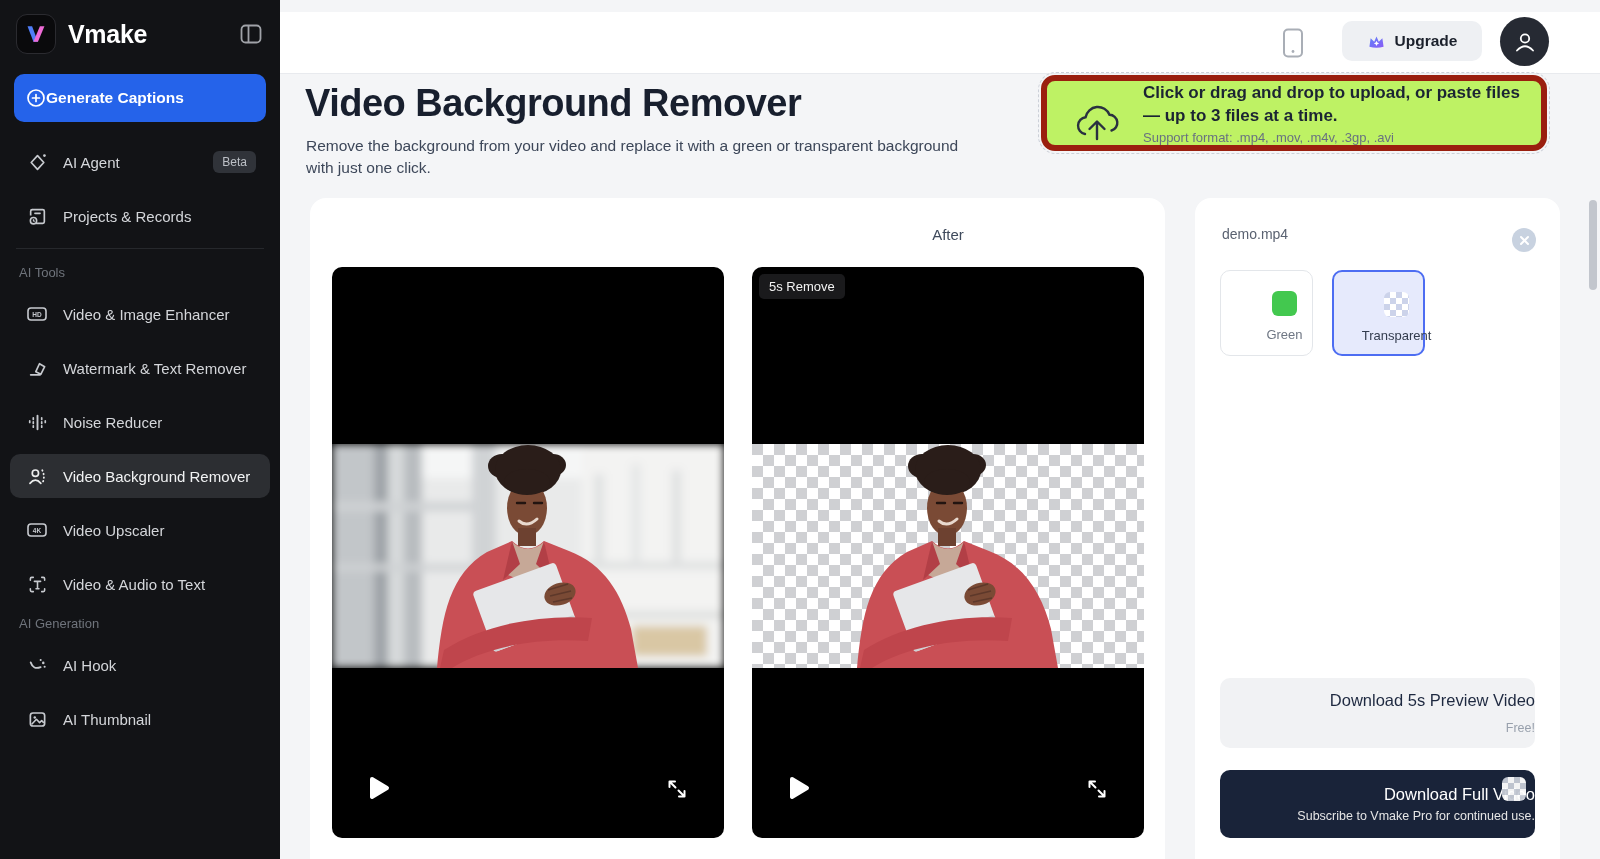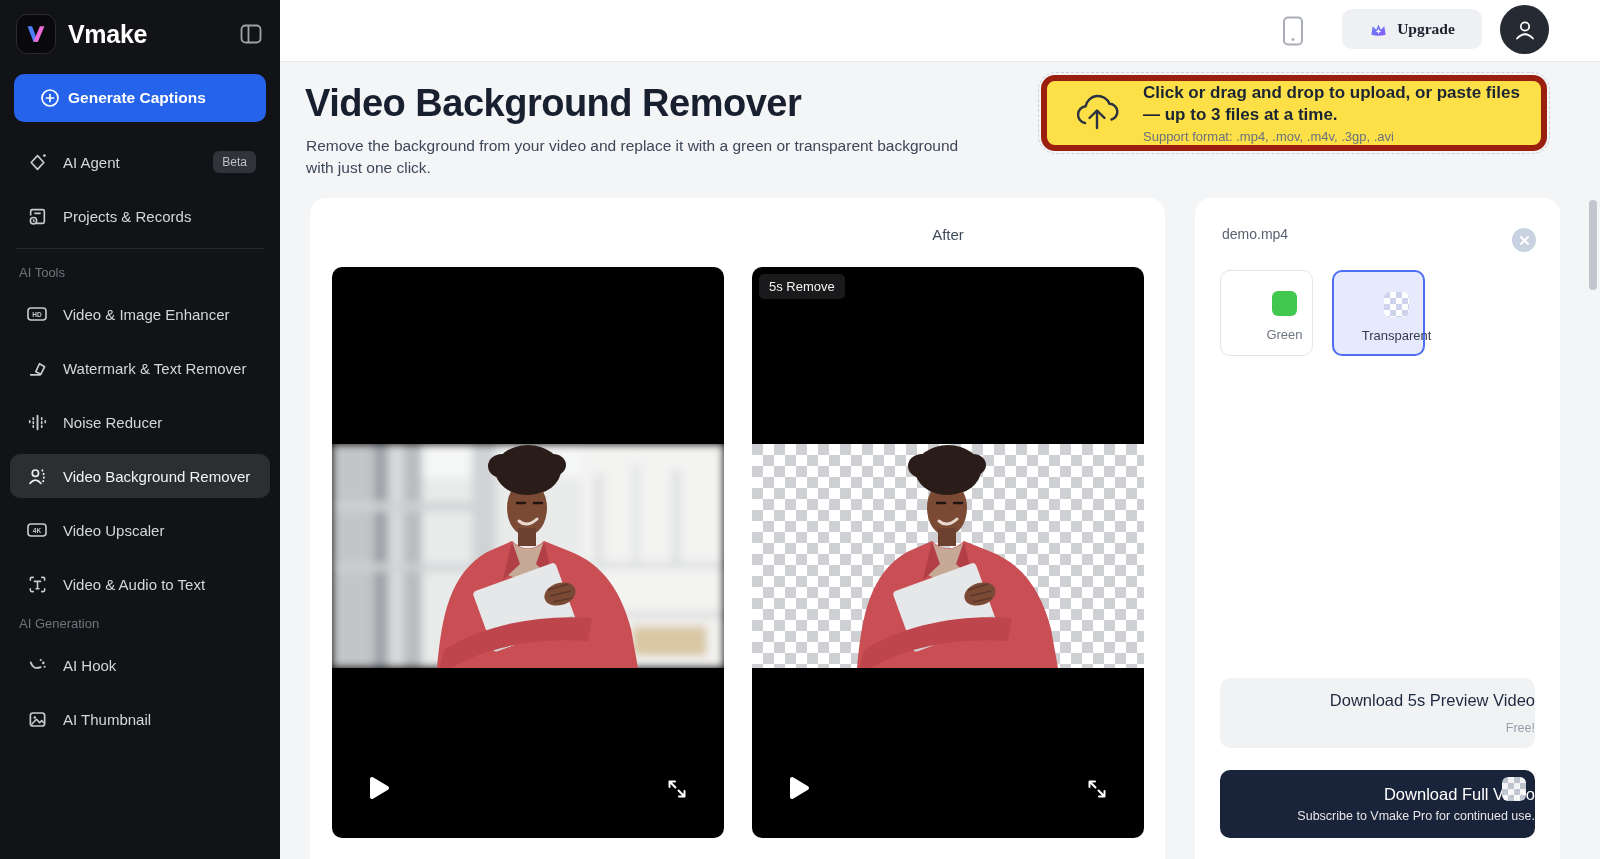--- a/index.html
+++ b/index.html
@@ -1,56 +1,56 @@
 <!DOCTYPE html>
 <html><head>
 <meta charset="utf-8">
 <style>
   html,body{margin:0;padding:0;background:#e9eaee;}
   *{box-sizing:border-box;}
   #stage{position:relative;width:1600px;height:859px;overflow:hidden;
          background:#f4f5f7;font-family:"Liberation Sans",sans-serif;-webkit-font-smoothing:antialiased;}
 
   
-  .topbar{position:absolute;left:280px;top:0;right:0;height:62px;background:#fff;border-bottom:1px solid #e8eaee;font-family:Liberation Serif, serif;}
+  .topbar{position:absolute;left:280px;top:12px;right:0;height:62px;background:#fff;border-bottom:1px solid #e8eaee;}
   .phone-ic{position:absolute;left:1002px;top:16px;width:22px;height:30px;}
   .upgrade-btn{position:absolute;left:1062px;top:9px;width:140px;height:40px;border-radius:10px;background:#eef0f3;
                display:flex;align-items:center;justify-content:center;gap:9px;cursor:pointer;}
   .upgrade-btn span{font-size:15.5px;font-weight:700;color:#1b202b;}
   .avatar{position:absolute;left:1220px;top:5px;width:49px;height:49px;border-radius:50%;background:#262a33;
           display:flex;align-items:center;justify-content:center;}
 
   
   .sidebar{position:absolute;left:0;top:0;bottom:0;width:280px;background:#121316;color:#d4d6da;}
   .logo-row{display:flex;align-items:center;gap:12px;padding:12px 18px 0 16px;height:56px;}
   .logo-mark{width:40px;height:40px;border-radius:11px;background:#0a0a0c;border:1px solid #2b2b30;
              display:flex;align-items:center;justify-content:center;}
   .logo-text{font-size:25px;font-weight:700;color:#fff;letter-spacing:-.3px;flex:1;}
   .collapse-ic{width:22px;height:20px;opacity:.85;cursor:pointer;}
   .cta{margin:18px 14px 0;height:48px;border-radius:10px;background:#2563ea;display:flex;align-items:center;
-       gap:8px;padding-left:26px;cursor:pointer;}
+       gap:0;padding-left:12px;cursor:pointer;}
   .cta span{color:#fff;font-size:15.5px;font-weight:600;}
   .nav{margin-top:18px;}
   .nav-item{display:flex;align-items:center;gap:15px;height:44px;margin:0 10px 10px;padding-left:16px;
             border-radius:10px;cursor:pointer;font-size:15px;color:#d4d6da;}
   .nav-item.active{background:#2c2e32;color:#f2f3f4;}
   .nav-item .ic{width:22px;height:22px;flex:0 0 22px;display:flex;align-items:center;justify-content:center;}
   .badge{margin-left:auto;margin-right:14px;background:#303339;color:#bcc0c6;font-size:12px;
          padding:4px 9px;border-radius:6px;}
   .divider{height:1px;background:#26282c;margin:8px 16px 16px;}
   .section-label{padding-left:19px;font-size:13px;color:#6f747c;margin:10px 0 12px;}
 
   
   .page-title{position:absolute;left:305px;top:82px;font-size:38px;font-weight:700;color:#181f2e;letter-spacing:-.5px;}
   .page-sub{position:absolute;left:306px;top:135px;width:660px;font-size:15.5px;line-height:1.45;color:#3d4759;}
 
   
   .upload-outer{position:absolute;left:1038px;top:72px;width:512px;height:82px;border:1px dashed #ccd0d8;border-radius:18px;}
-  .upload-red{position:absolute;inset:2px;border:6px solid #9a1f0f;border-radius:14px;background:#fde047;
-              display:flex;align-items:center;cursor:pointer;}
+  .upload-red{position:absolute;inset:2px;border:6px solid #9a1f0f;border-radius:14px;background:#bef264;
+              display:flex;align-items:flex-end;cursor:pointer;}
   .upload-red .cloud{margin:0 22px 0 26px;flex:0 0 48px;}
   .up-text1{font-size:17px;font-weight:700;color:#1b2433;line-height:1.32;width:382px;}
   .up-text2{font-size:13px;color:#687180;margin-top:3px;}
 
   
   .card{position:absolute;background:#fff;border-radius:16px;}
   .card-left{left:310px;top:198px;width:855px;height:680px;}
   .vid-label{position:absolute;top:28px;width:392px;text-align:center;font-size:15px;color:#3f4a5c;}
   .vframe{position:absolute;top:69px;width:392px;height:571px;background:#000;border-radius:10px;overflow:hidden;cursor:pointer;}
   .vband{position:absolute;left:0;top:177px;width:392px;height:224px;}

